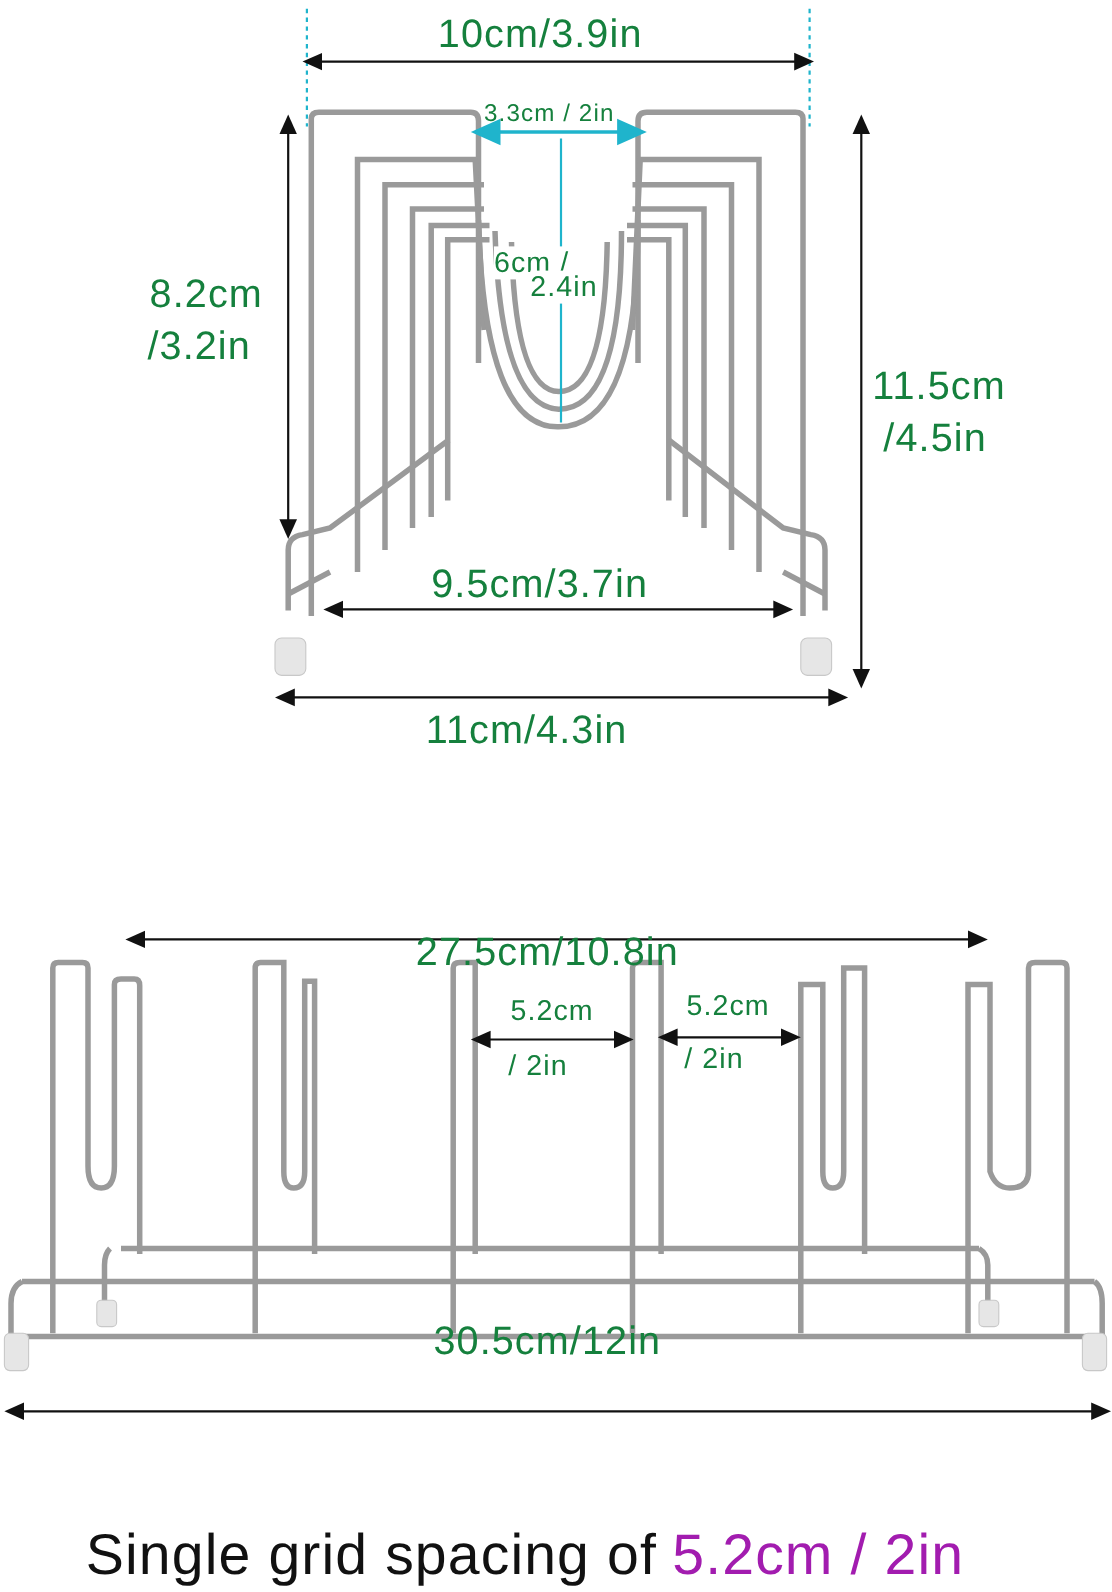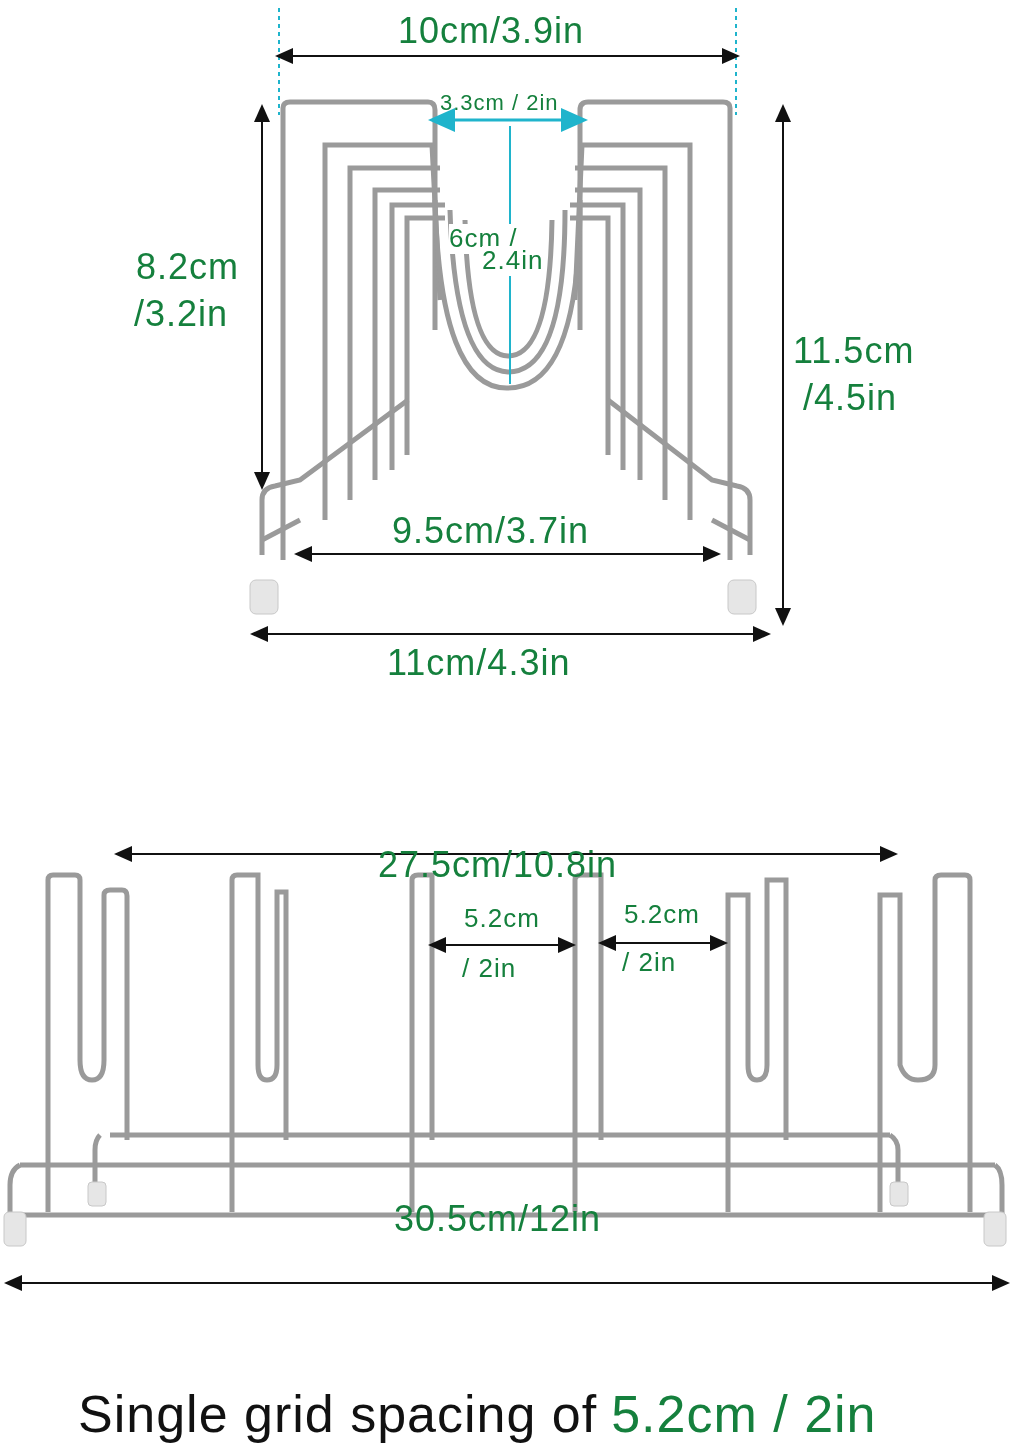--- a/index.html
+++ b/index.html
@@ -2,21 +2,21 @@
 <html><head>
 <meta charset="utf-8">
 <style>
   html,body{margin:0;padding:0;background:#ffffff;}
   body{width:1011px;height:1447px;position:relative;overflow:hidden;font-family:"Liberation Sans","DejaVu Sans",sans-serif;color:#111;}
   svg{position:absolute;left:0;top:0;}
   .lbl{position:absolute;font-size:36px;letter-spacing:1px;color:#15803d;white-space:nowrap;line-height:1.15;}
   .lbl.sm{font-size:22px;}
   .lbl.md{font-size:26px;}
   .caption{position:absolute;left:78px;top:1384px;font-size:52px;letter-spacing:1px;white-space:nowrap;}
-  .caption .accent{color:#15803d;margin-left:14px;}
+  .caption .accent{color:#a21caf;margin-left:14px;}
 </style>
 </head>
 <body>
 
 <svg width="1011" height="1447" viewBox="0 0 1011 1447">
   <defs>
     <marker id="ah" markerWidth="10" markerHeight="10" refX="5" refY="5" orient="auto-start-reverse">
       <path d="M0,1 L9,5 L0,9 z" fill="#111"></path>
     </marker>
     <marker id="ahc" markerWidth="10" markerHeight="10" refX="5" refY="5" orient="auto-start-reverse">

